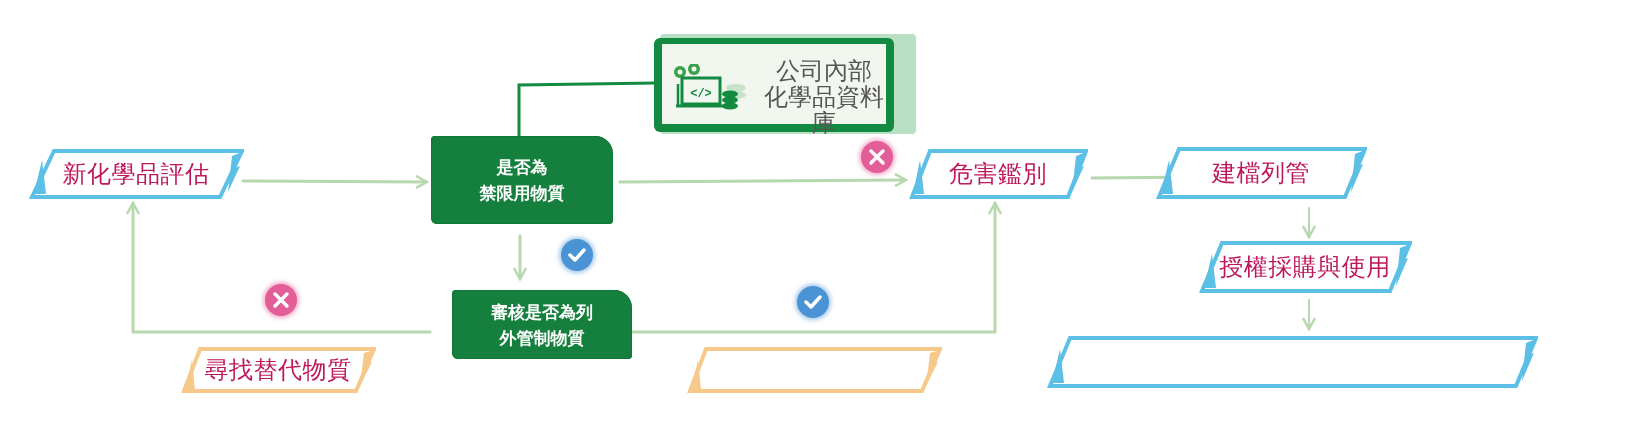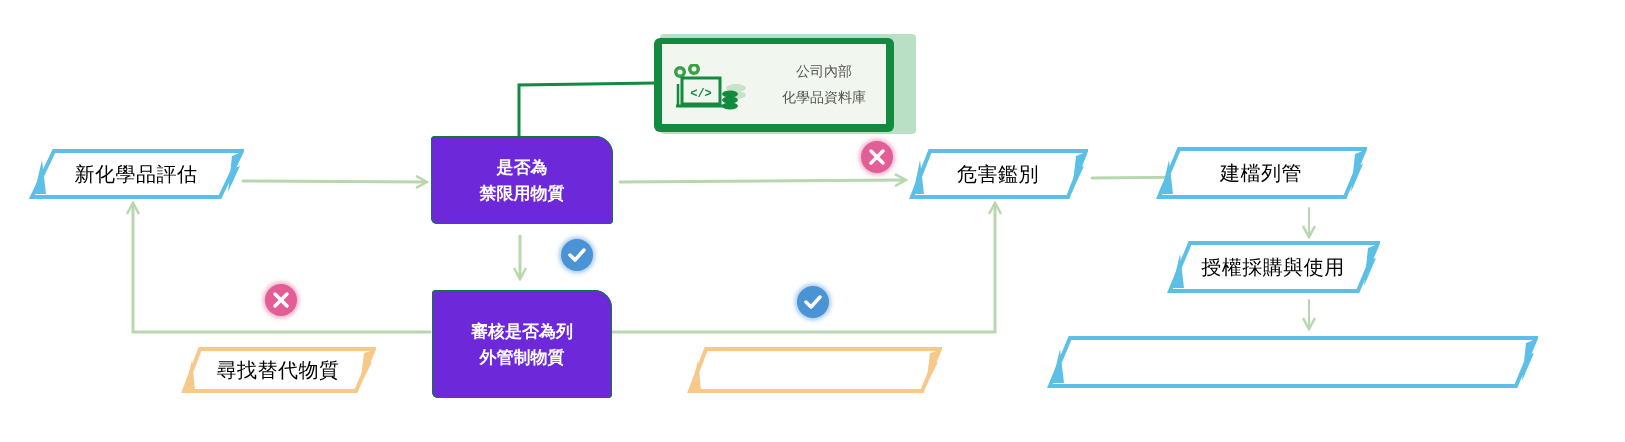--- a/index.html
+++ b/index.html
@@ -1,30 +1,30 @@
 <!DOCTYPE html>
 <html><head>
 <meta charset="utf-8">
 <style>
   html, body { margin:0; padding:0; background:#ffffff; }
   body { width:1625px; height:442px; position:relative; overflow:hidden;
          font-family:"DejaVu Sans", "Liberation Sans", sans-serif; color:#4a4a4a; }
   svg.wires { position:absolute; left:0; top:0; }
   .para { position:absolute; display:flex; align-items:center; justify-content:center; }
   .para .shape { position:absolute; inset:0; }
-  .para .label { position:relative; font-size:20px; color:#000000; white-space:nowrap; letter-spacing:0.5px; }
-  .gbox { position:absolute; background:#6d28d9; color:#ffffff; font-weight:bold; font-size:17px;
+  .para .label { position:relative; font-size:24px; color:#be185d; white-space:nowrap; letter-spacing:0.5px; }
+  .gbox { position:absolute; background:#15803d; color:#ffffff; font-weight:bold; font-size:17px;
           display:flex; align-items:center; justify-content:center; text-align:center; line-height:26px;
           border-radius:4px 18px 4px 6px; box-shadow: inset 0 0 0 1px #0f7a37; }
   .gbox .label { white-space:pre-line; }
   .db { position:absolute; left:654px; top:38px; width:240px; height:94px; }
   .db .back { position:absolute; left:6px; top:-4px; width:256px; height:100px; background:#a8d8b5; opacity:0.8; border-radius:4px; }
   .db .frame { position:absolute; inset:0; background:#128a3f; border-radius:6px; }
   .db .inner { position:absolute; left:8px; top:6px; right:8px; bottom:8px; background:#f1f6ef; }
-  .db .text { position:absolute; left:110px; top:20px; width:120px; text-align:center; font-size:14px; line-height:26px; color:#555; white-space:pre-line; }
+  .db .text { position:absolute; left:110px; top:20px; width:120px; text-align:center; font-size:24px; line-height:26px; color:#555; white-space:pre-line; }
   .db .icon { position:absolute; left:18px; top:26px; }
   .badge { position:absolute; width:32px; height:32px; border-radius:50%; display:flex; align-items:center; justify-content:center; }
   .badge.x { background:#e35d97; box-shadow:0 0 4px 2px rgba(227,93,151,0.5); }
   .badge.ok { background:#4a94d6; box-shadow:0 0 4px 2px rgba(74,148,214,0.5); }
 </style>
 </head>
 <body>
 
 <svg class="wires" width="1625" height="442">
   <defs>
@@ -90,21 +90,21 @@
     <g fill="#128a3f">
         <ellipse cx="58" cy="30" rx="8" ry="3.5"></ellipse>
         <ellipse cx="58" cy="36" rx="8" ry="3.5"></ellipse>
         <ellipse cx="58" cy="42" rx="8" ry="3.5"></ellipse>
       </g>
   </svg>
   <div class="text">公司內部
 化學品資料庫</div>
 </div>
 
-<div class="gbox" style="left:432px;top:290px;width:180px;height:108px;">
+<div class="gbox" style="left:452px;top:290px;width:180px;height:69px;">
   <span class="label">審核是否為列
 外管制物質</span>
 </div>
 
 <div class="para" style="left:908px;top:148px;width:180px;height:52px;">
   <svg class="shape" width="180" height="52" viewBox="0 0 180 52">
     <polygon points="22,3 178,3 160,49 4,49" fill="#fff" stroke="#5bbfe6" stroke-width="4"></polygon>
     <path d="M12,12 L5,46 L16,46 Z" fill="#5bbfe6"></path>
     <path d="M168,8 L178,4 L170,20 L176,18 L164,44 Z" fill="#5bbfe6"></path>
   </svg>
@@ -113,21 +113,21 @@
 
 <div class="para" style="left:1155px;top:146px;width:212px;height:54px;">
   <svg class="shape" width="212" height="54" viewBox="0 0 212 54">
     <polygon points="24,3 210,3 190,51 4,51" fill="#fff" stroke="#5bbfe6" stroke-width="4"></polygon>
     <path d="M14,14 L6,48 L18,48 Z" fill="#5bbfe6"></path>
     <path d="M200,8 L210,4 L202,20 L208,18 L196,46 Z" fill="#5bbfe6"></path>
   </svg>
   <span class="label">建檔列管</span>
 </div>
 
-<div class="para" style="left:1166px;top:240px;width:214px;height:54px;font-family:Liberation Mono, monospace;">
+<div class="para" style="left:1198px;top:240px;width:214px;height:54px;font-family:Liberation Mono, monospace;">
   <svg class="shape" width="214" height="54" viewBox="0 0 214 54">
     <polygon points="24,3 212,3 192,51 4,51" fill="#fff" stroke="#5bbfe6" stroke-width="4"></polygon>
     <path d="M14,14 L6,48 L18,48 Z" fill="#5bbfe6"></path>
     <path d="M202,8 L212,4 L204,20 L210,18 L198,46 Z" fill="#5bbfe6"></path>
   </svg>
   <span class="label">授權採購與使用</span>
 </div>
 
 <div class="para" style="left:1046px;top:335px;width:492px;height:54px;">
   <svg class="shape" width="492" height="54" viewBox="0 0 492 54">

